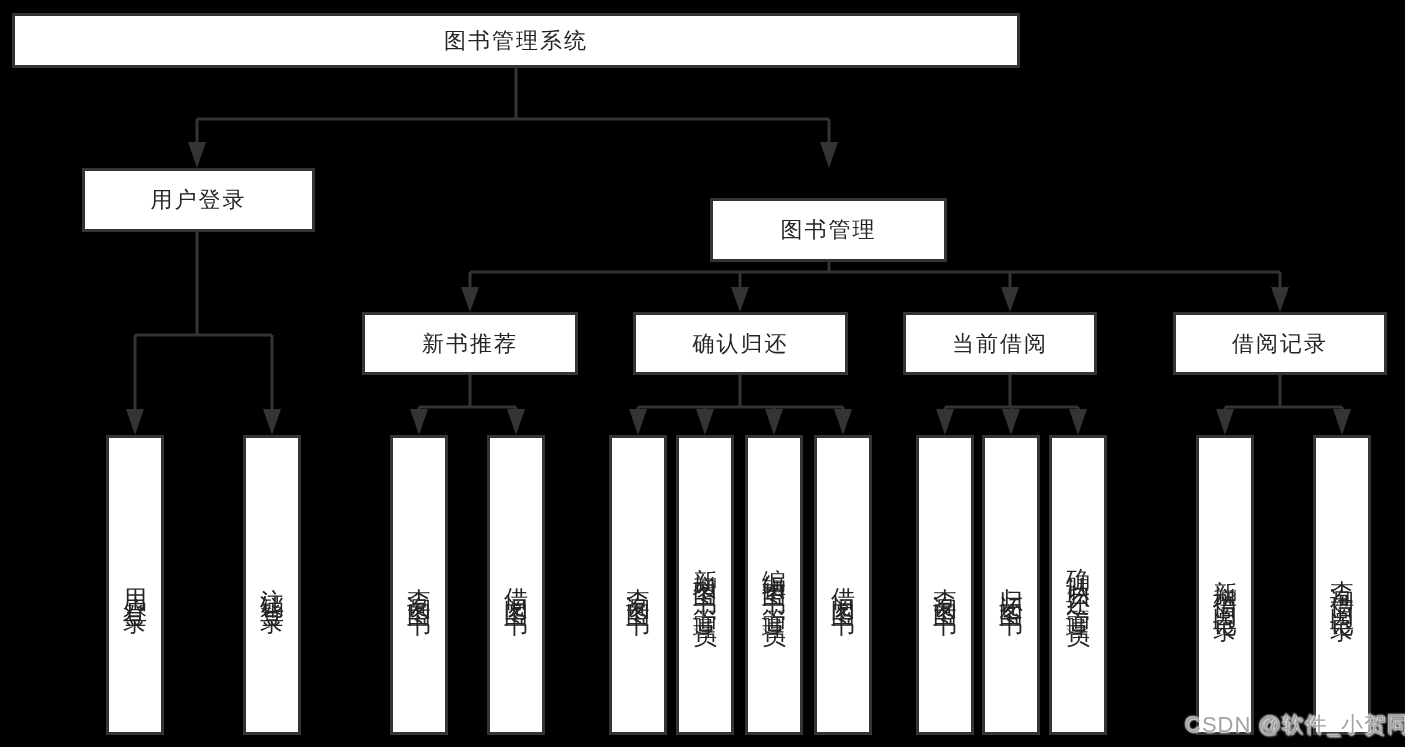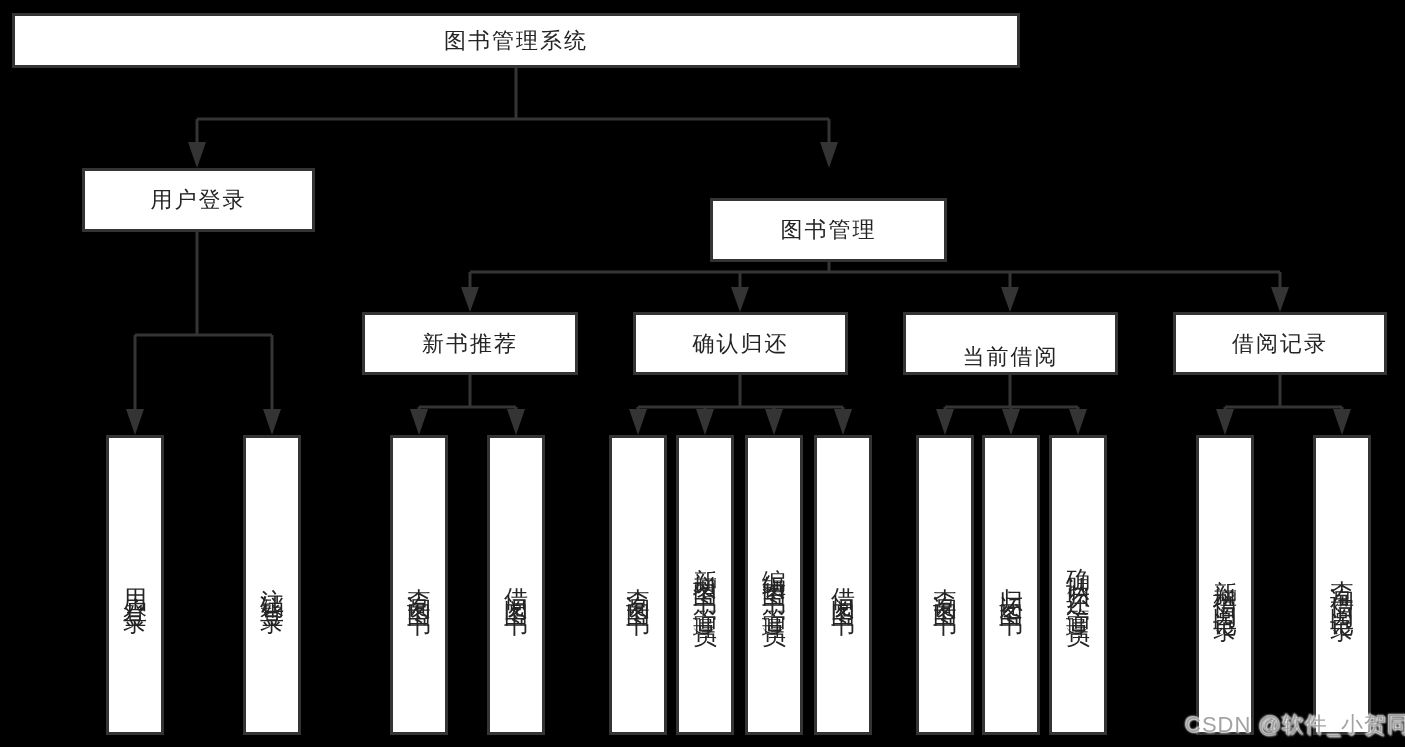--- a/index.html
+++ b/index.html
@@ -100,21 +100,21 @@
   <div class="box h-box" style="left:710px; top:168px; width:237px; height:64px;margin-top:30px;">
     <span>图书管理</span>
   </div>
 
   <div class="box h-box" style="left:362px; top:312px; width:216px; height:63px;">
     <span>新书推荐</span>
   </div>
   <div class="box h-box" style="left:633px; top:312px; width:215px; height:63px;">
     <span>确认归还</span>
   </div>
-  <div class="box h-box" style="left:903px; top:312px; width:215px; height:63px;align-items:flex-end;">
+  <div class="box h-box" style="left:903px; top:312px; width:194px; height:63px;">
     <span>当前借阅</span>
   </div>
   <div class="box h-box" style="left:1173px; top:312px; width:214px; height:63px;">
     <span>借阅记录</span>
   </div>
 
   <div class="box v-box" style="left:106px; top:435px; width:58px; height:300px;">
     <span class="v-text">用户登录</span>
   </div>
   <div class="box v-box" style="left:243px; top:435px; width:58px; height:300px;">

